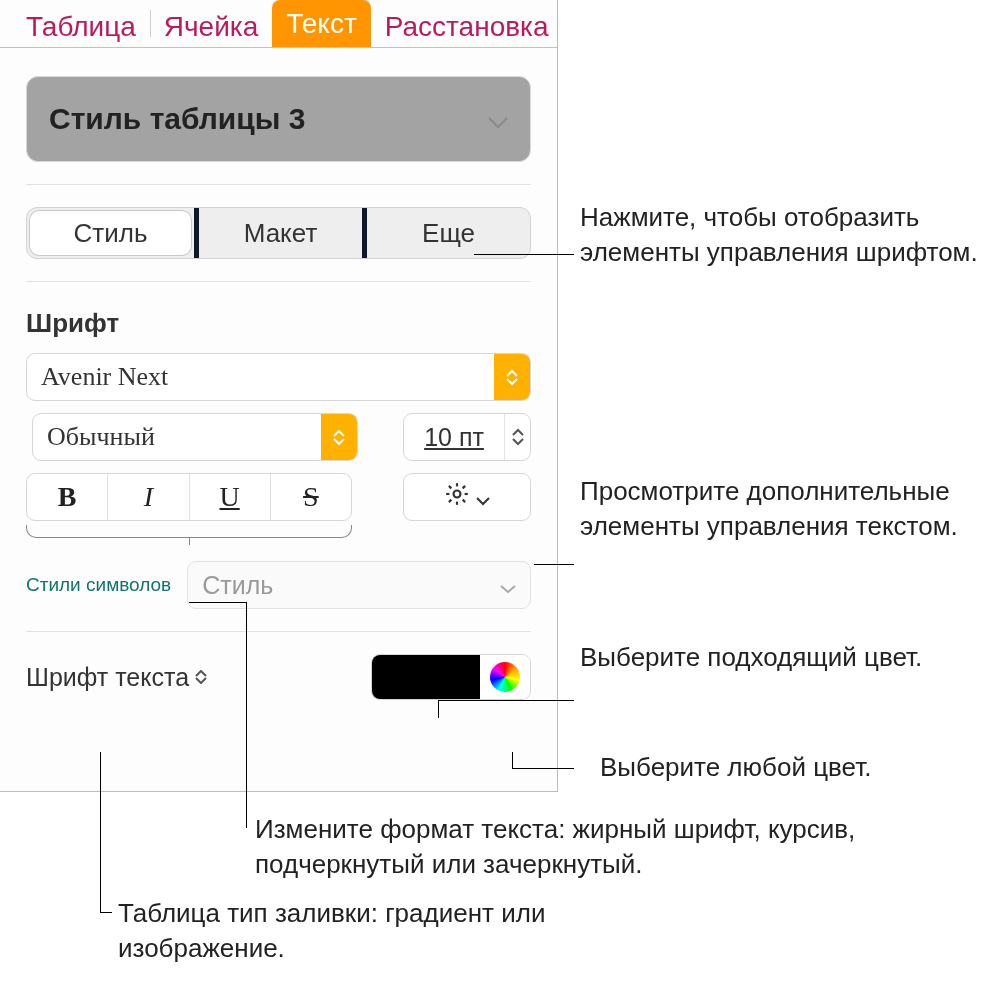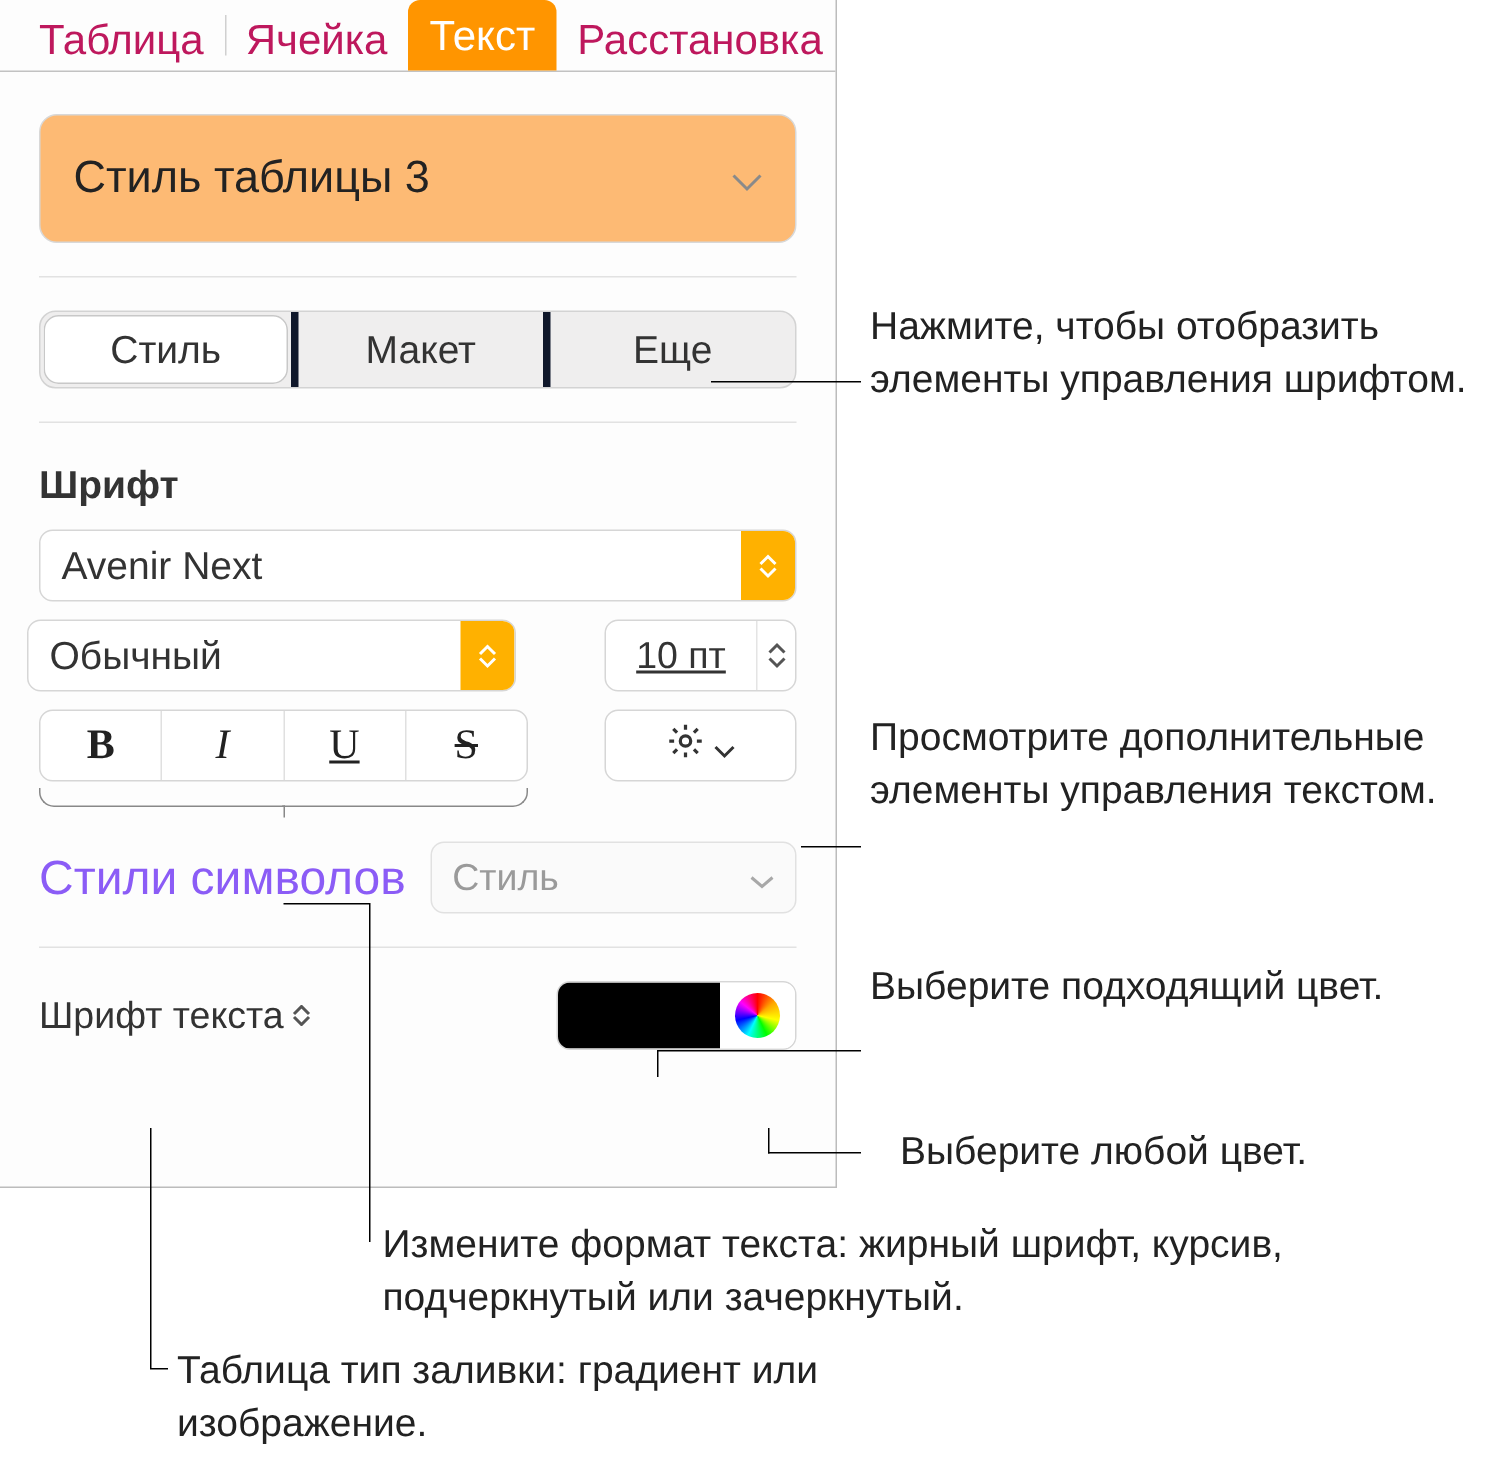--- a/index.html
+++ b/index.html
@@ -61,21 +61,22 @@
     margin: 28px 26px 22px 26px;
     height: 86px;
     border: 1px solid #d8d8d8;
     border-radius: 12px;
     display: flex;
     align-items: center;
     padding: 0 22px;
     font-size: 30px;
     color: #222;
     position: relative;
-    background: #fdba74;
+    background: #a3a3a3;
+    font-weight: bold;
   }
   .style-select .chev {
     position: absolute; right: 22px; top: 50%;
     transform: translateY(-50%);
     color: #8a8a8a;
   }
   .hr { height:1px; background:#e2e2e2; margin: 0 26px; }
 
   
   .seg-wrap { margin: 22px 26px; position: relative; }
@@ -116,34 +117,35 @@
   
   .font-row { margin: 0 26px 12px 26px; position: relative; }
   .popup {
     display: flex;
     align-items: center;
     height: 48px;
     background: #fff;
     border: 1px solid #d6d6d6;
     border-radius: 9px;
     overflow: hidden;
+    font-family: Liberation Serif, serif;
   }
   .popup .txt { padding: 0 14px; font-size: 26px; flex:1; }
   .end-cap {
     width: 36px; height: 100%;
     background: #ffb100;
     display:flex; flex-direction:column;
     align-items:center; justify-content:center;
     gap:1px;
   }
   .end-cap svg { display:block; }
 
   .row2 {
     display:flex;
-    margin: 0 26px 12px 18px;
+    margin: 0 26px 12px 32px;
     gap: 20px;
     align-items: center;
   }
   .row2 .popup.small { width: 326px; }
   .spacer-fill { flex:1; }
   .size-box {
     width: 128px; height: 48px;
     display:flex;
     border: 1px solid #d6d6d6;
     border-radius: 9px;
@@ -202,21 +204,21 @@
     gap:6px;
     cursor:pointer;
   }
 
   .char-styles {
     display:flex;
     align-items:center;
     margin: 20px 26px 0 26px;
     gap: 16px;
   }
-  .char-styles .lab { font-size:32px; color:#8b5cf6; }
+  .char-styles .lab { font-size:19px; color:#0f766e; }
   .char-popup {
     flex:1;
     height:48px;
     border:1px solid #e1e1e1;
     border-radius:9px;
     background:#fafafa;
     display:flex;
     align-items:center;
     padding: 0 14px;
     color:#9a9a9a;

